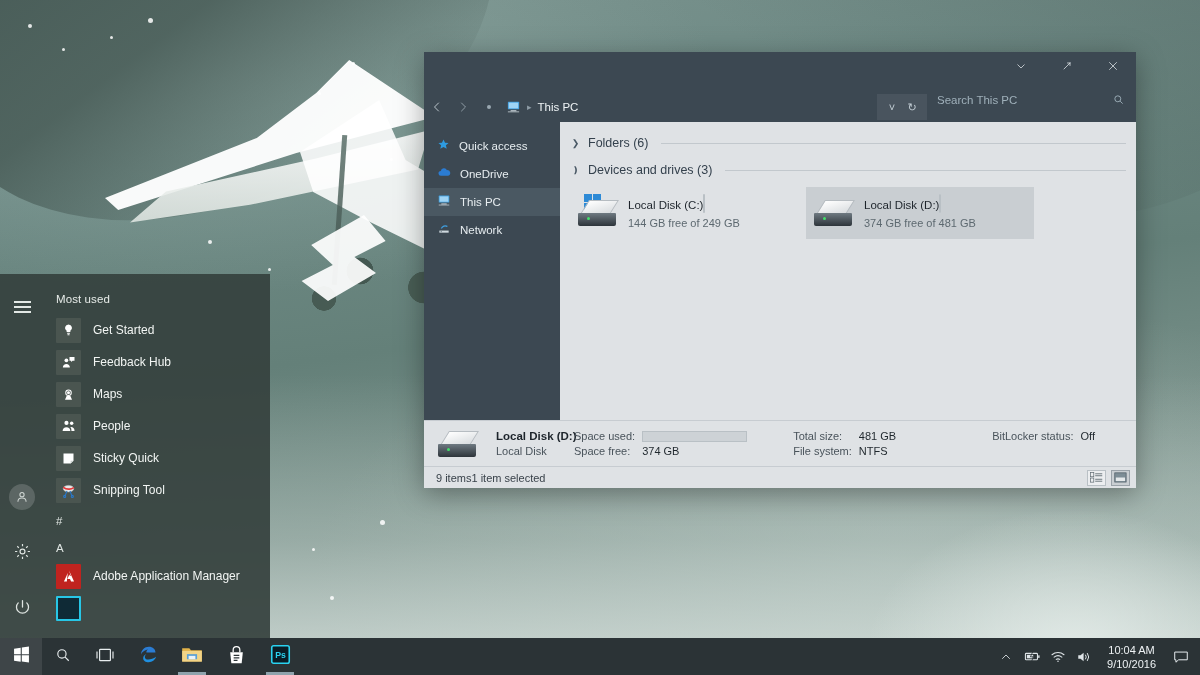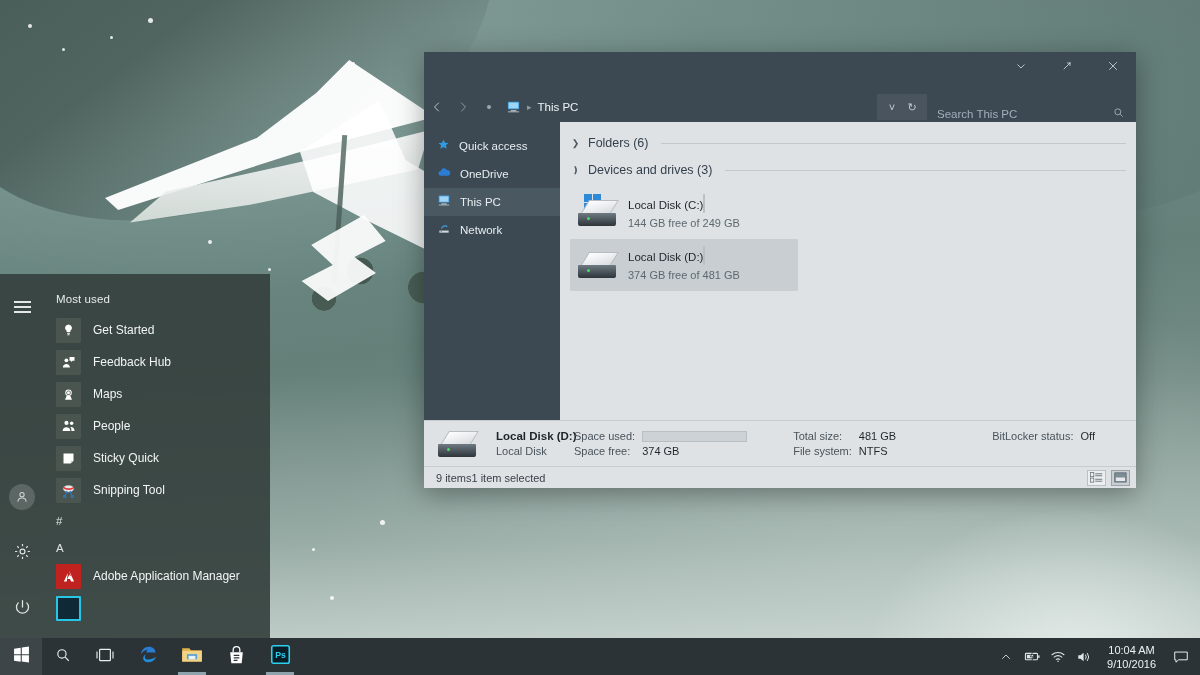--- a/index.html
+++ b/index.html
@@ -166,21 +166,21 @@
   }
   .crumb-sep { color: #8e9ca6; font-size: 9px; }
   .crumb-txt { font-size: 11.5px; color: #eef3f5; }
   .addr-tools {
     display: flex; align-items: center; gap: 2px;
     background: rgba(255,255,255,.07); height: 26px; padding: 0 6px;
   }
   .addr-tool { width: 18px; text-align: center; color: #c3ced5; font-size: 11px; cursor: pointer; }
   .searchbox {
     width: 205px; height: 26px; margin-right: 4px;
-    display: flex; align-items: flex-end; justify-content: space-between;
+    display: flex; align-items: flex-start; justify-content: space-between;
     padding: 0 8px 0 10px;
   }
   .search-ph { font-size: 11.5px; color: #9fb0ba; }
   .search-ico { color: #9fb0ba; font-size: 11px; }
 
   .body-row { flex: 1; display: flex; min-height: 0; }
   .navpane {
     width: 136px; flex: 0 0 136px; background: #3c4852;
     padding-top: 10px;
   }
@@ -196,21 +196,21 @@
     padding: 10px 10px 0 10px;
   }
   .grp-header {
     display: flex; align-items: center; gap: 7px;
     height: 22px; font-size: 12.5px; color: #34414d;
     cursor: pointer;
   }
   .grp-chev { width: 11px; text-align: center; font-size: 9px; color: #4a5966; }
   .grp-rule { flex: 1; height: 1px; background: #c2c8cd; margin-left: 6px; }
 
-  .tiles { display: flex; flex-wrap: wrap; gap: 0 8px; margin-top: 6px; flex-direction: column; }
+  .tiles { display: flex; flex-wrap: wrap; gap: 0 8px; margin-top: 6px; }
   .tile {
     width: 228px; height: 52px;
     display: flex; align-items: center; gap: 8px;
     padding: 3px 6px; cursor: pointer;
   }
   .tile.sel { background: #c9ced2; }
   .tile.small { height: 38px; }
   .tile-ico { width: 44px; flex: 0 0 44px; height: 38px; position: relative; }
   .tile-info { flex: 1; min-width: 0; }
   .tile-name { font-size: 11.5px; color: #1d242b; line-height: 15px; white-space: nowrap; }

